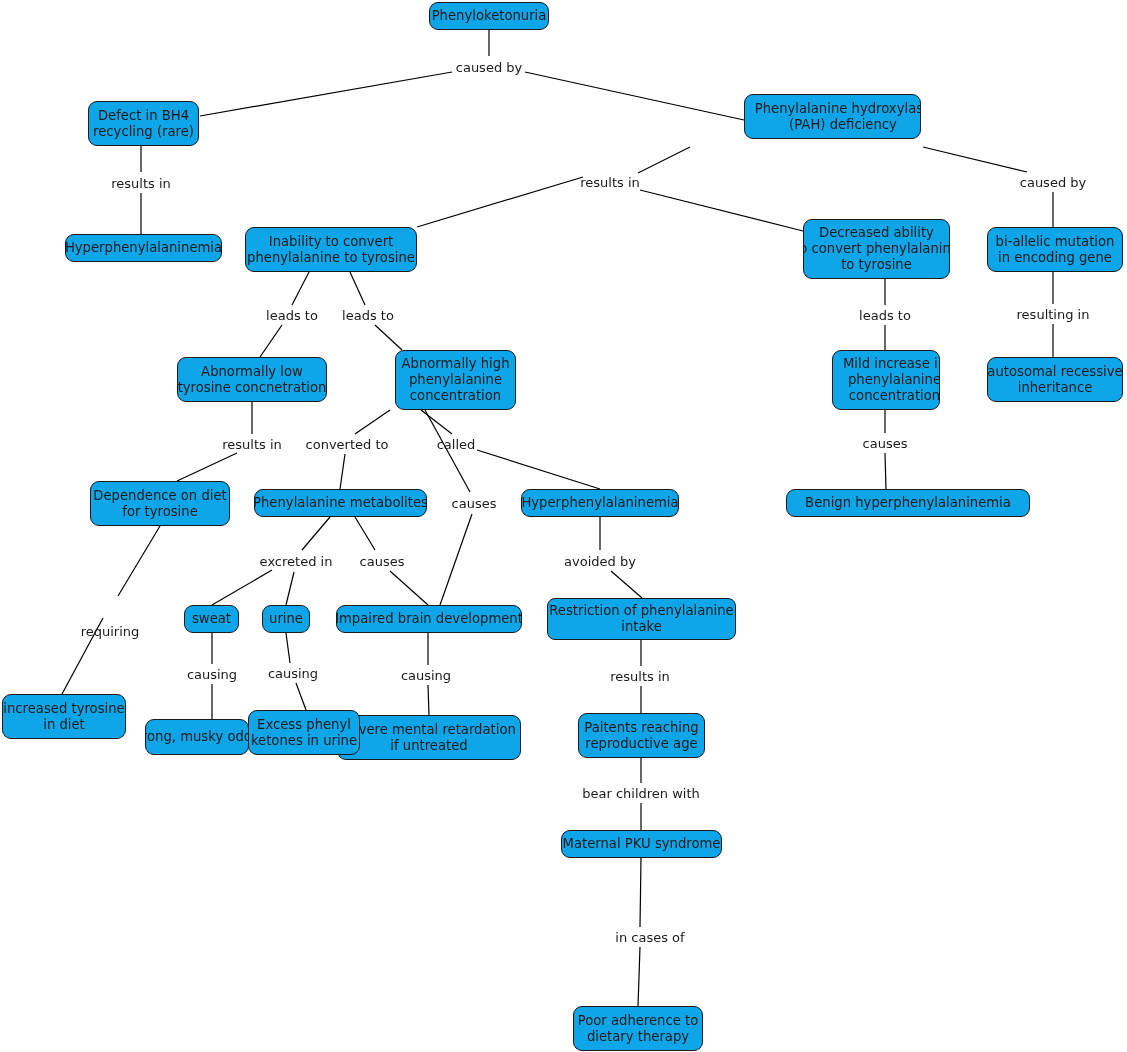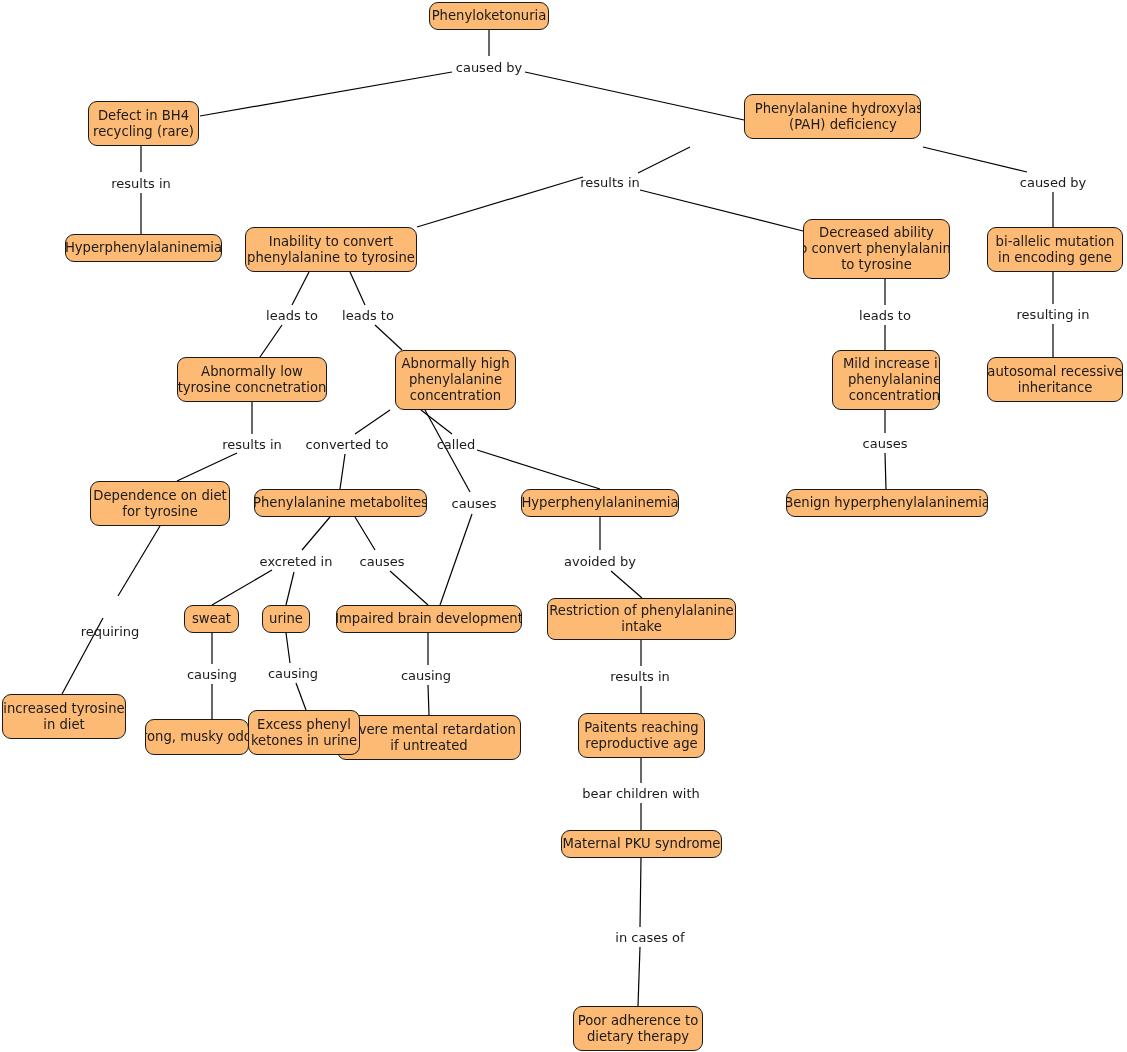--- a/index.html
+++ b/index.html
@@ -22,21 +22,21 @@
     position: absolute;
     left: 0;
     top: 0;
     width: 1127px;
     height: 1052px;
     pointer-events: none;
   }
   .node {
     position: absolute;
     box-sizing: border-box;
-    background: #fdba74;
+    background: #0ea5e9;
     border: 1px solid #1a1a1a;
     border-radius: 9px;
     color: #1a1a1a;
     font-size: 13.2px;
     line-height: 16px;
     text-align: center;
     display: flex;
     align-items: center;
     justify-content: center;
     padding: 3px 7px;
@@ -132,21 +132,21 @@
 concentration</span></div>
       <div class="node" style="left: 832px; top: 350px; width: 108px; height: 60px; padding-left: 24px;"><span>Mild increase in
 phenylalanine
 concentration</span></div>
       <div class="node" style="left: 987px; top: 357px; width: 136px; height: 45px;"><span>autosomal recessive
 inheritance</span></div>
       <div class="node" style="left: 90px; top: 481px; width: 140px; height: 45px;"><span>Dependence on diet
 for tyrosine</span></div>
       <div class="node" style="left: 254px; top: 489px; width: 173px; height: 28px;"><span>Phenylalanine metabolites</span></div>
       <div class="node" style="left: 521px; top: 489px; width: 158px; height: 28px;"><span>Hyperphenylalaninemia</span></div>
-      <div class="node" style="left: 786px; top: 489px; width: 202px; height: 28px;"><span>Benign hyperphenylalaninemia</span></div>
+      <div class="node" style="left: 786px; top: 489px; width: 244px; height: 28px;"><span>Benign hyperphenylalaninemia</span></div>
       <div class="node" style="left: 184px; top: 605px; width: 55px; height: 28px;"><span>sweat</span></div>
       <div class="node" style="left: 262px; top: 605px; width: 48px; height: 28px;"><span>urine</span></div>
       <div class="node" style="left: 336px; top: 605px; width: 186px; height: 28px;"><span>Impaired brain development</span></div>
       <div class="node" style="left: 547px; top: 598px; width: 189px; height: 42px; border-radius: 8px;"><span>Restriction of phenylalanine
 intake</span></div>
       <div class="node" style="left: 2px; top: 694px; width: 124px; height: 45px;"><span>increased tyrosine
 in diet</span></div>
       <div class="node" style="left: 145px; top: 719px; width: 104px; height: 36px; z-index: 6;"><span>Strong, musky odour</span></div>
       <div class="node" style="left: 337px; top: 715px; width: 184px; height: 45px; z-index: 5;"><span>Severe mental retardation
 if untreated</span></div>

